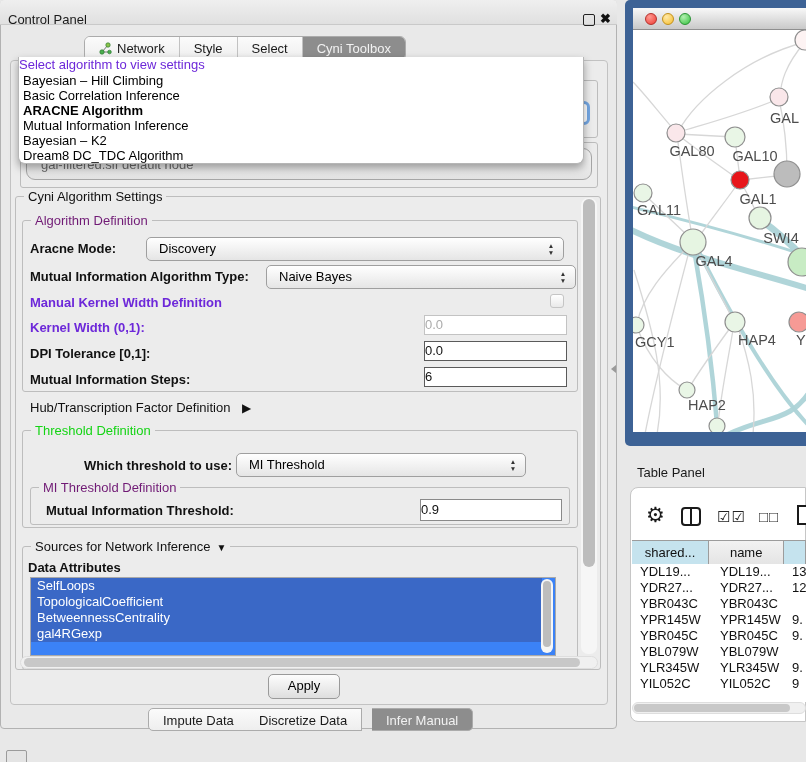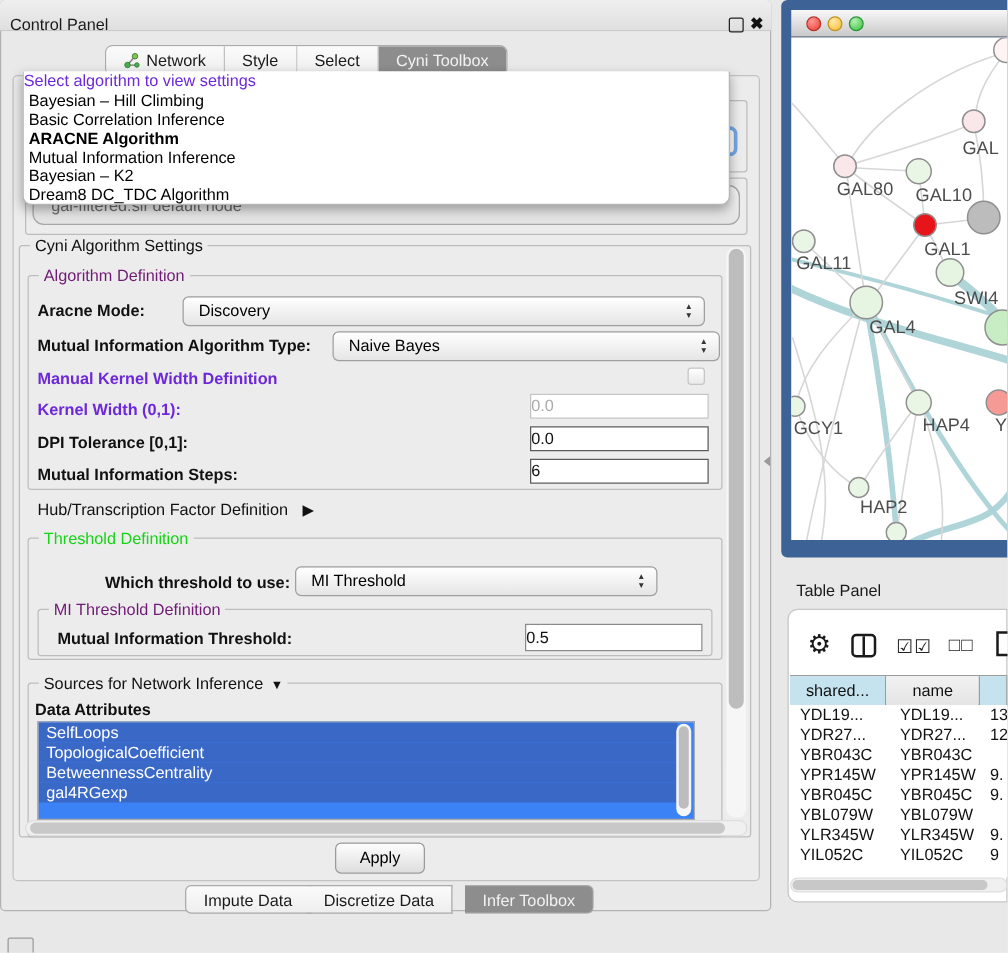--- a/index.html
+++ b/index.html
@@ -218,21 +218,21 @@
 </div>
 <div class="abs blabel" style="left:84px;top:458px;">Which threshold to use:</div>
 <div class="abs combo" style="left:236px;top:453px;width:290px;">
   <span>MI Threshold</span>
   <span class="spin"></span>
 </div>
 <div class="abs fs" style="left:30px;top:487px;width:540px;height:38px;">
   <span class="legend leg-blue">MI Threshold Definition</span>
 </div>
 <div class="abs blabel" style="left:46px;top:503px;">Mutual Information Threshold:</div>
-<div class="abs field" style="left:420px;top:499px;width:142px;height:22px;border:1px solid #8a8a8a;line-height:20px;">0.5</div>
+<div class="abs field" style="left:420px;top:499px;width:142px;height:22px;border:1px solid #8a8a8a;line-height:20px;">0.9</div>
 
 <div class="abs fs" style="left:22px;top:546px;width:556px;height:124px;">
   <span class="legend leg-black arrow-down"><span>Sources for Network Inference</span></span>
 </div>
 <div class="abs blabel" style="left:28px;top:560px;">Data Attributes</div>
 <div class="abs listbox" style="left:30px;top:577px;width:526px;height:79px;">
     <div class="list-item selected">SelfLoops</div>
     <div class="list-item selected">TopologicalCoefficient</div>
     <div class="list-item selected">BetweennessCentrality</div>
     <div class="list-item selected">gal4RGexp</div>
@@ -240,21 +240,21 @@
 <div class="abs vscroll" style="left:541px;top:579px;width:12px;height:74px;"></div>
 <div class="abs vthumb" style="left:543px;top:581px;width:8px;height:66px;"></div>
 
 <div class="abs hscroll" style="left:20px;top:656px;width:578px;height:13px;"></div>
 <div class="abs hthumb" style="left:24px;top:658px;width:556px;height:9px;"></div>
 
 <div class="abs btn" style="left:268px;top:674px;width:70px;height:23px;">Apply</div>
 
 <div class="abs btab first" style="left:148px;top:708px;">Impute Data</div>
 <div class="abs btab" style="left:245px;top:708px;">Discretize Data</div>
-<div class="abs btab last selected" style="left:372px;top:708px;">Infer Toolbox</div>
+<div class="abs btab last selected" style="left:372px;top:708px;">Infer Manual</div>
 
 <div class="abs mini-icon"></div>
 <div class="abs divider-arrow"></div>
 
 <div class="abs net-frame"></div>
 <div class="abs net-titlebar"></div>
 <div class="abs light l-red"></div>
 <div class="abs light l-yellow"></div>
 <div class="abs light l-green"></div>
 <div class="abs net-canvas">

